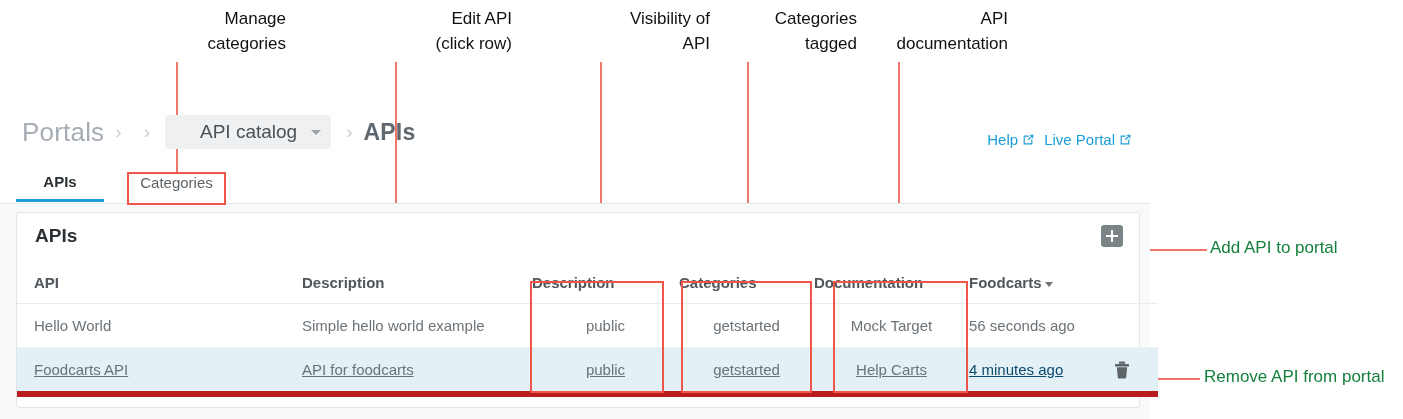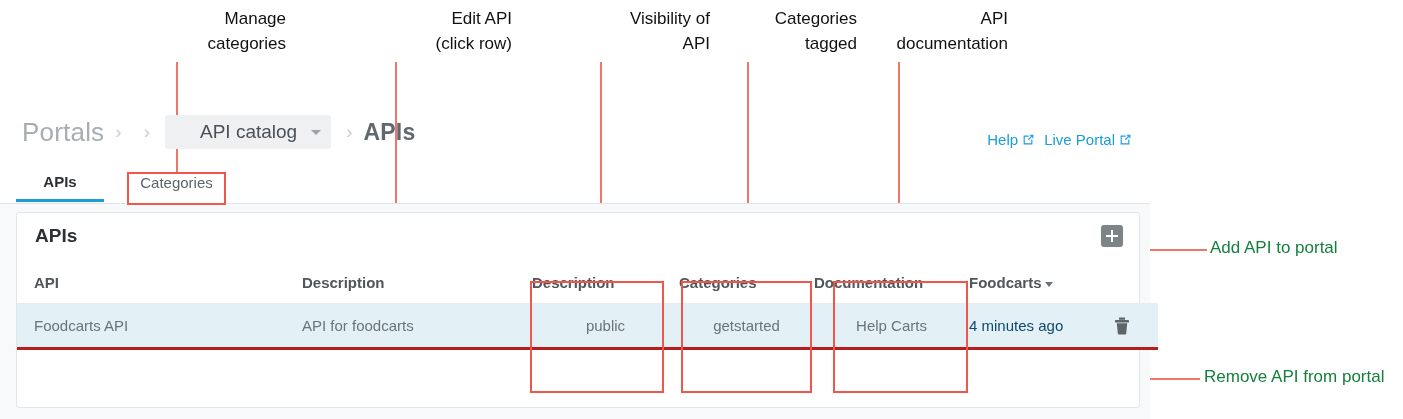--- a/index.html
+++ b/index.html
@@ -228,21 +228,22 @@
   }
   table.grid td {
     font-size: 15px;
     color: #6b7379;
     height: 43px;
     padding: 0;
     border-bottom: 1px solid #eef1f3;
   }
   tr.row-highlight td {
     background: #e3f0f6;
-    border-bottom: 3px solid #b91c1c;
+    border-bottom: 6px solid #b91c1c;
+    text-decoration: underline;
   }
   tr.row-highlight td.muted { color: #0c4a6e; }
   .c-api      { width: 268px; padding-left: 17px !important; }
   .c-desc     { width: 230px; }
   .c-vis      { width: 147px; text-align: center; }
   .c-cat      { width: 135px; text-align: center; }
   .c-doc      { width: 155px; text-align: center; }
   .c-mod      { width: 189px; }
   .sort-caret {
     display: inline-block;
@@ -350,20 +351,28 @@
           <tr>
             <th class="c-api">API</th>
             <th class="c-desc">Description</th>
             <th class="c-vis">Description</th>
             <th class="c-cat">Categories</th>
             <th class="c-doc">Documentation</th>
             <th class="c-mod"><span>Foodcarts</span><span class="sort-caret"></span></th>
           </tr>
         </thead>
         <tbody>
+          <tr>
+            <td class="c-api">Hello World</td>
+            <td class="c-desc">Simple hello world example</td>
+            <td class="c-vis">public</td>
+            <td class="c-cat">getstarted</td>
+            <td class="c-doc">Mock Target</td>
+            <td class="c-mod trash-cell"><span>56 seconds ago</span></td>
+          </tr>
           <tr class="row-highlight">
             <td class="c-api">Foodcarts API</td>
             <td class="c-desc">API for foodcarts</td>
             <td class="c-vis">public</td>
             <td class="c-cat">getstarted</td>
             <td class="c-doc">Help Carts</td>
             <td class="c-mod trash-cell muted">
               <span>4 minutes ago</span>
               <span class="trash">
                 <svg width="16" height="18" viewBox="0 0 16 18">

